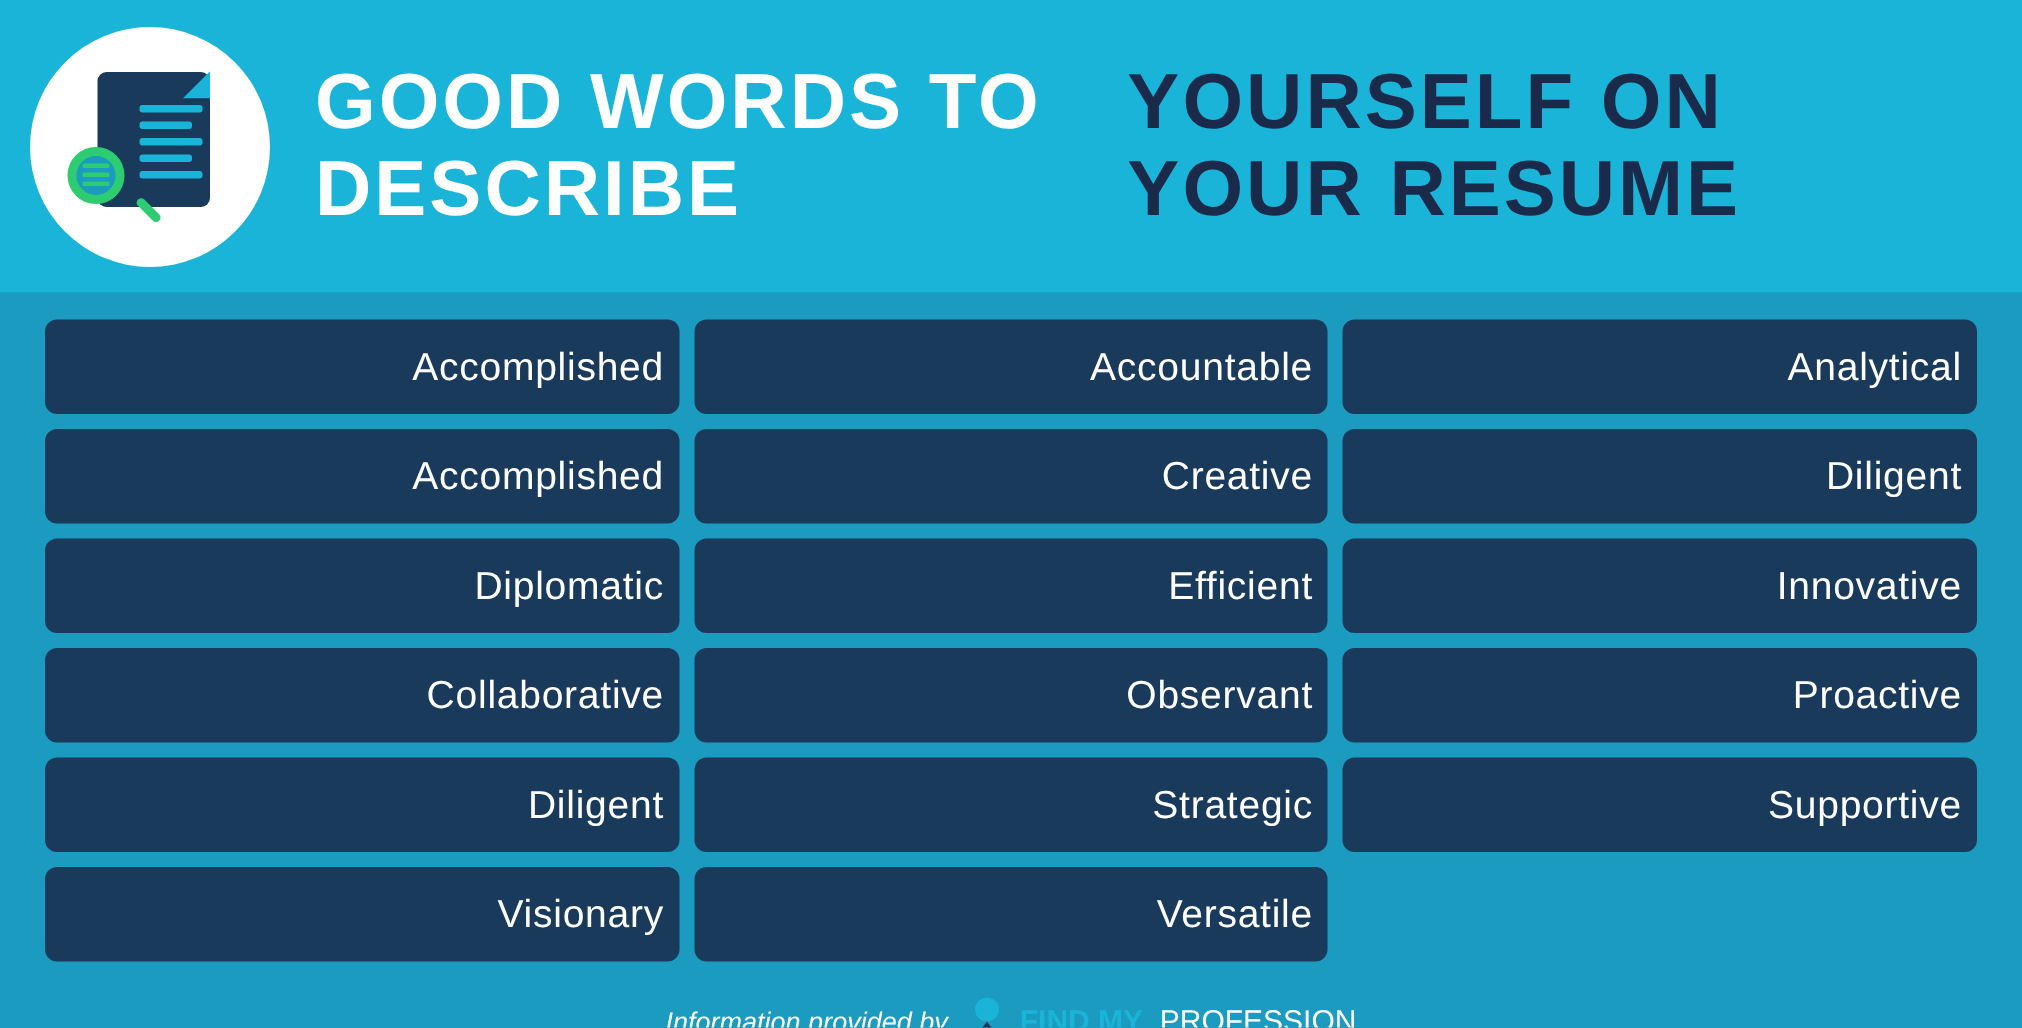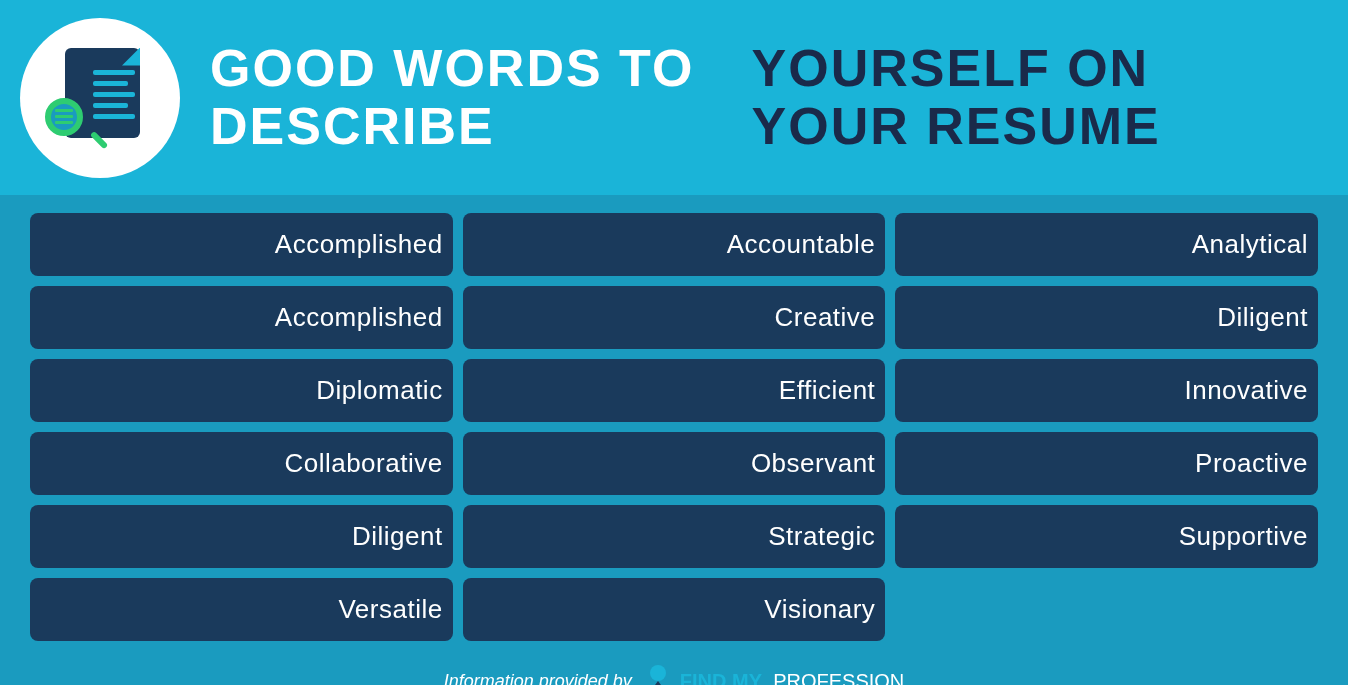--- a/index.html
+++ b/index.html
@@ -251,22 +251,22 @@
       <div class="word-cell">Diligent</div>
       <div class="word-cell">Diplomatic</div>
       <div class="word-cell">Efficient</div>
       <div class="word-cell">Innovative</div>
       <div class="word-cell">Collaborative</div>
       <div class="word-cell">Observant</div>
       <div class="word-cell">Proactive</div>
       <div class="word-cell">Diligent</div>
       <div class="word-cell">Strategic</div>
       <div class="word-cell">Supportive</div>
+      <div class="word-cell">Visionary</div>
       <div class="word-cell">Versatile</div>
-      <div class="word-cell">Visionary</div>
     </div>
 </div>
 
 <div class="footer">
   <span class="footer-text">Information provided by</span>
   <div class="brand-logo">
 
     <svg width="32" height="36" viewBox="0 0 32 36">
       <circle cx="16" cy="10" r="8" fill="#1ab4d8"></circle>
       <path d="M0 36 C0 24 32 24 32 36" fill="#1ab4d8"></path>

